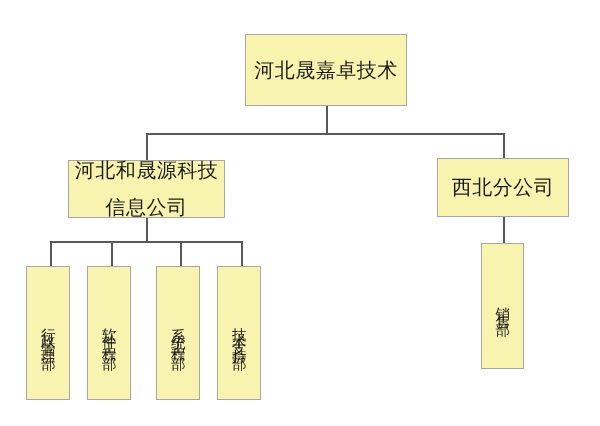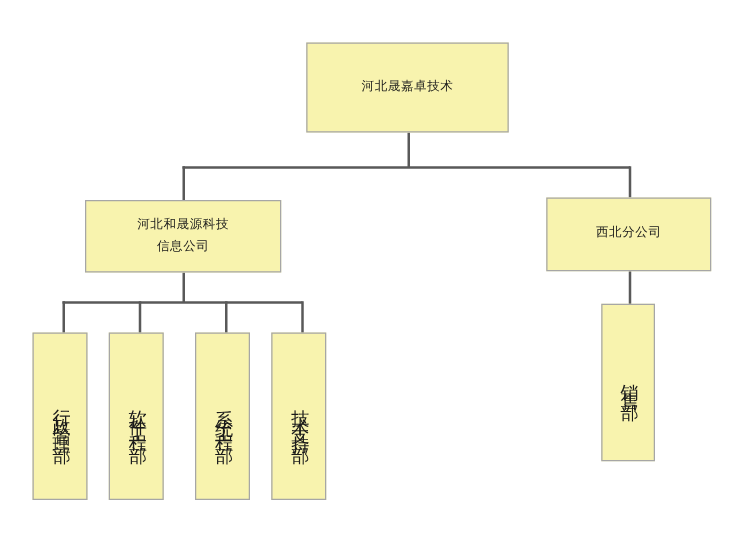--- a/index.html
+++ b/index.html
@@ -24,21 +24,21 @@
     background: #f8f3ae;
     border: 1px solid #a6a6a6;
     box-sizing: border-box;
     display: flex;
     align-items: center;
     justify-content: center;
     color: #1a1a1a;
     text-align: center;
   }
   .node.h {
-    font-size: 10px;
+    font-size: 20px;
     line-height: 1.85;
     letter-spacing: 0.5px;
   }
   .node.v {
     font-size: 14.5px;
     letter-spacing: 0.5px;
   }
   .node.v .vtext {
     writing-mode: vertical-rl;
     text-orientation: upright;

